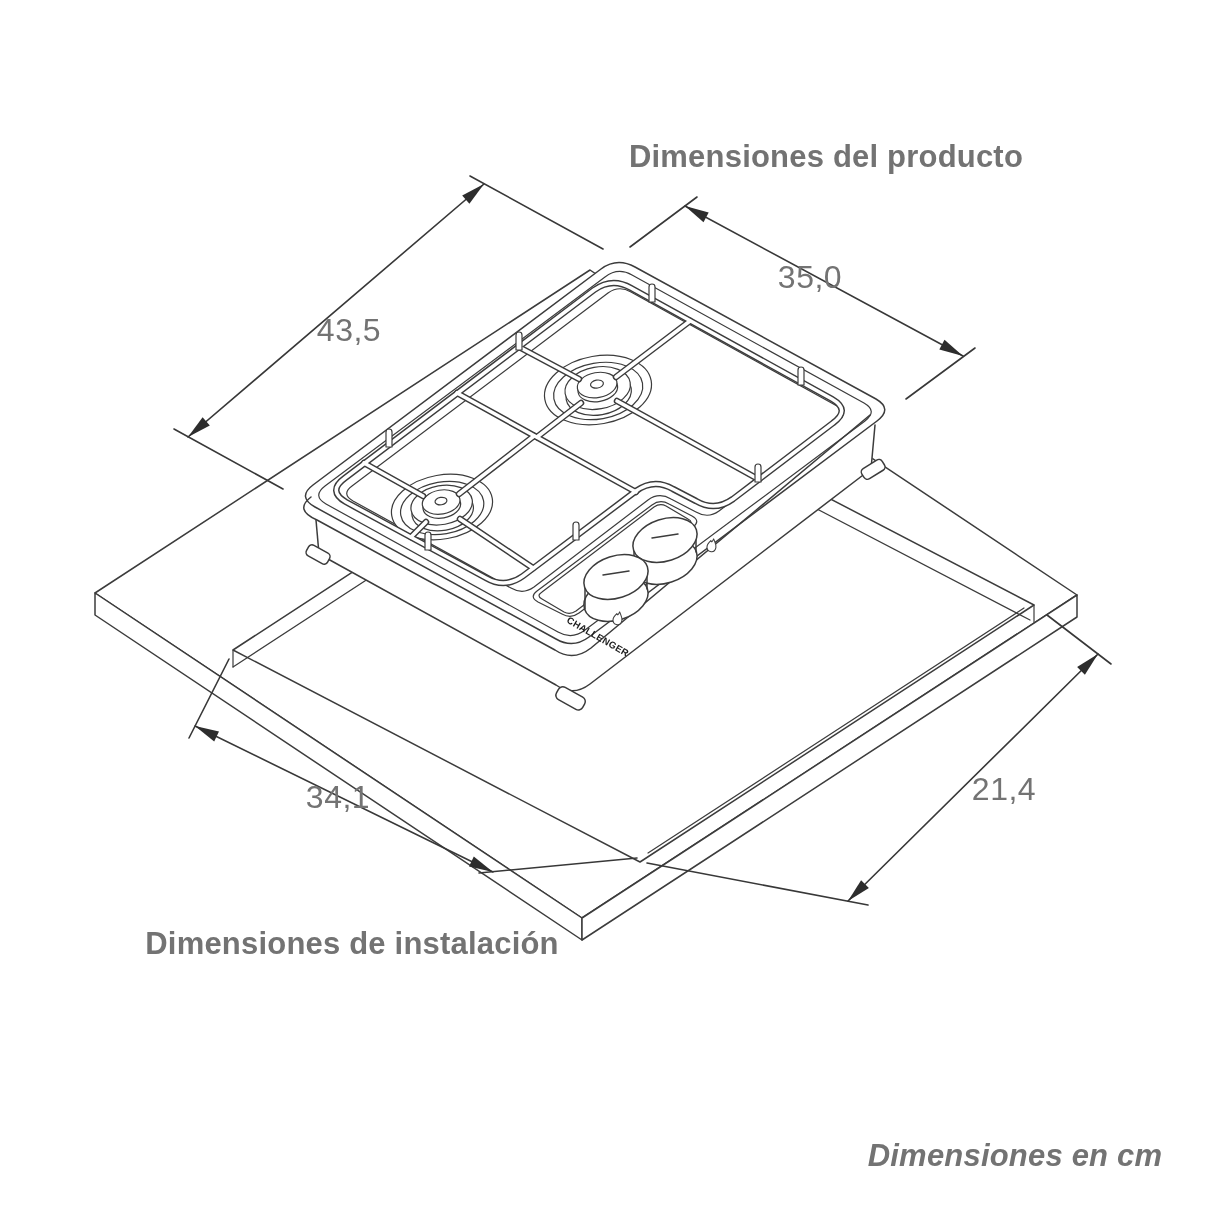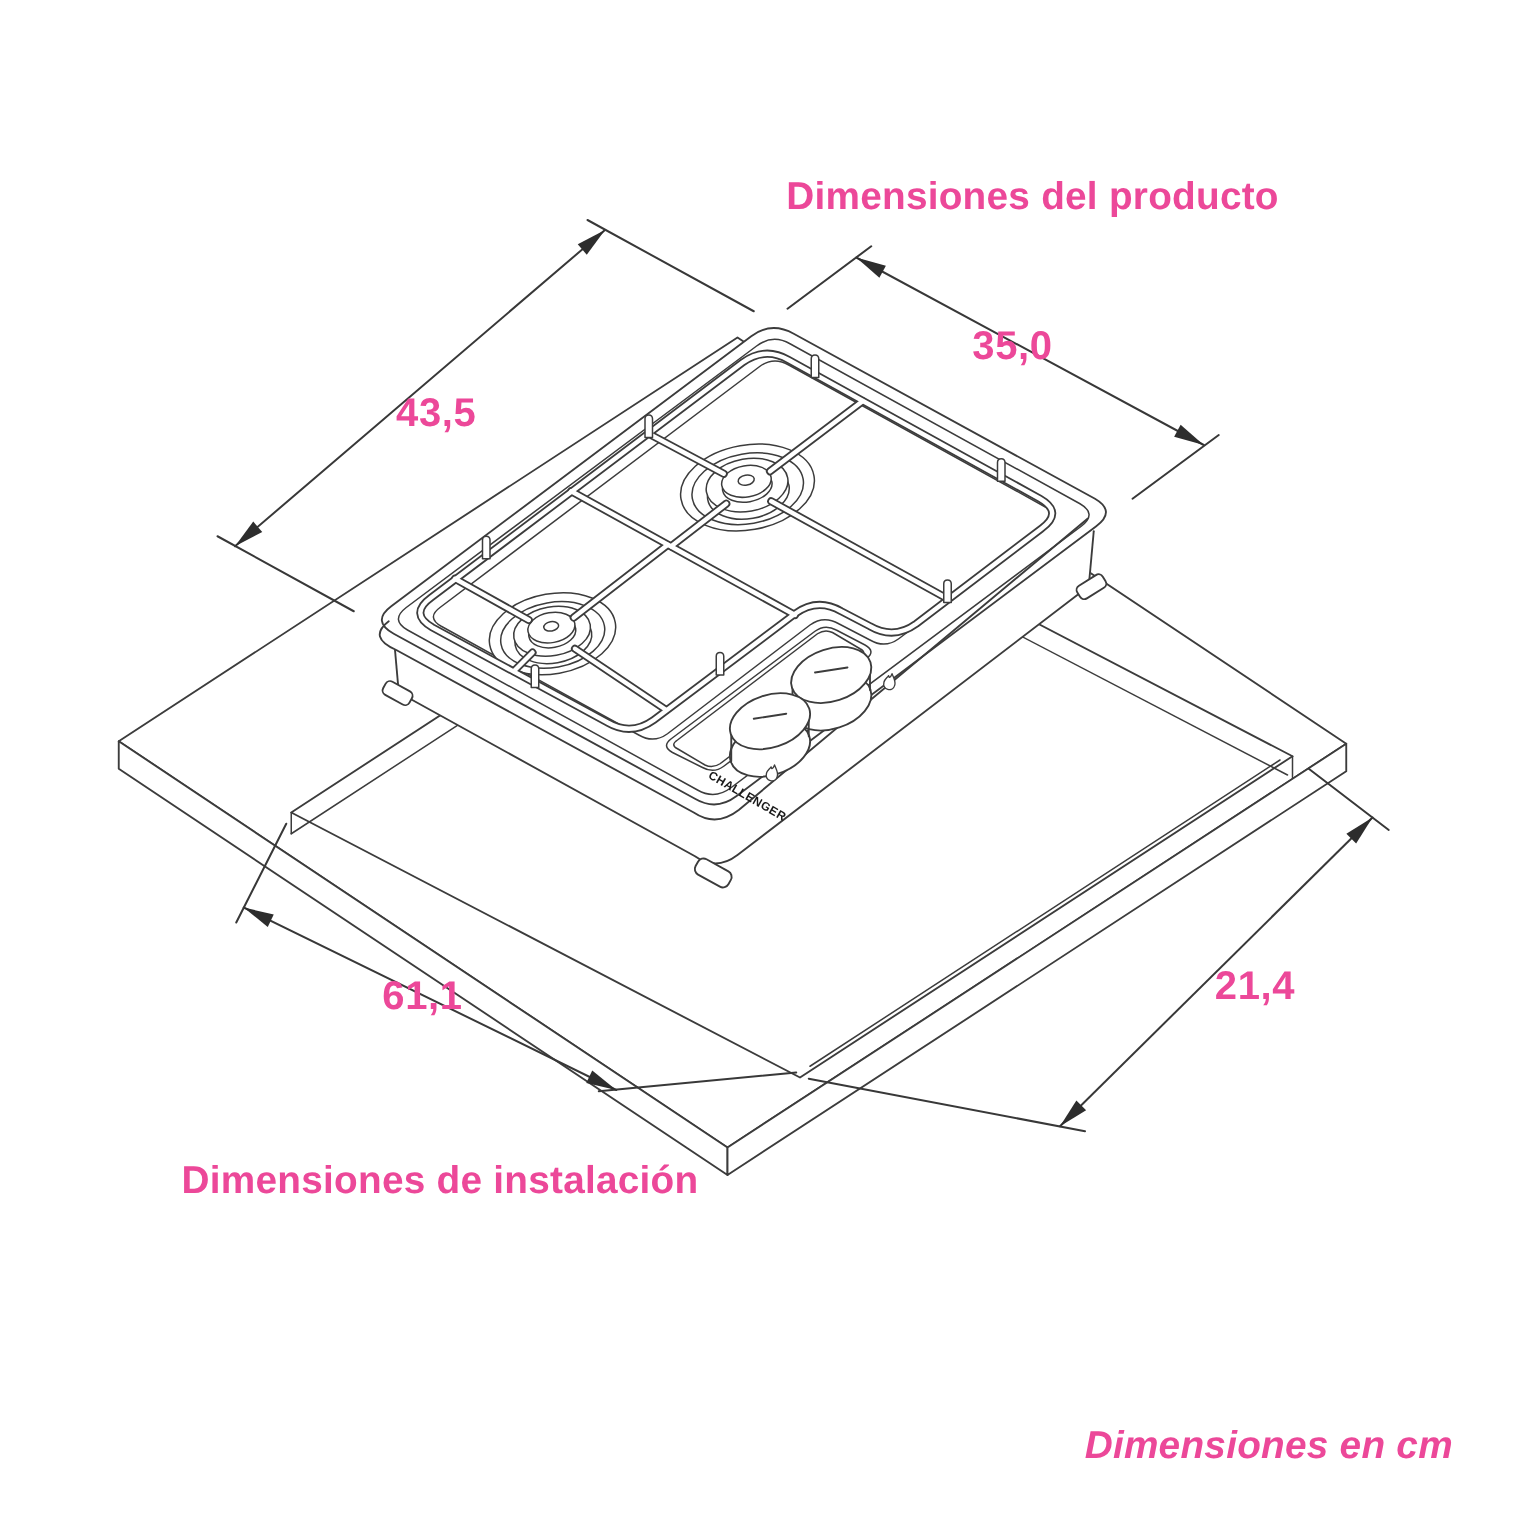--- a/index.html
+++ b/index.html
@@ -1,21 +1,21 @@
 <!DOCTYPE html>
 <html><head>
 <meta charset="utf-8">
 <style>
   html,body{margin:0;padding:0;background:#fff;}
   .canvas{position:relative;width:1214px;height:1214px;background:#ffffff;overflow:hidden;
           font-family:"Liberation Sans", sans-serif;}
   .canvas svg{position:absolute;left:0;top:0;}
-  .lbl{position:absolute;transform:translate(-50%,-50%);white-space:nowrap;color:#ec4899;}
+  .lbl{position:absolute;transform:translate(-50%,-50%);white-space:nowrap;color:#737373;}
   .lbl.title{font-size:31px;font-weight:600;letter-spacing:.2px;}
-  .lbl.num{font-size:32px;font-weight:700;letter-spacing:.5px;}
+  .lbl.num{font-size:32px;font-weight:400;letter-spacing:.5px;}
   .ln{stroke:#3c3c3c;fill:none;stroke-width:1.5;stroke-linejoin:round;stroke-linecap:round;}
   .thin{stroke:#3c3c3c;fill:none;stroke-width:1.2;stroke-linejoin:round;stroke-linecap:round;}
   .fw{fill:#ffffff;}
   .dim{stroke:#383838;fill:none;stroke-width:1.6;stroke-linecap:round;}
   .ar{fill:#2d2d2d;stroke:none;}
   .tube-d{stroke:#3c3c3c;stroke-width:6.5;fill:none;stroke-linecap:round;stroke-linejoin:round;}
   .tube-l{stroke:#ffffff;stroke-width:3.6;fill:none;stroke-linecap:round;stroke-linejoin:round;}
   .brand{font-family:"Liberation Sans",sans-serif;font-size:9.5px;font-weight:bold;
          letter-spacing:.4px;fill:#1a1a1a;}
 </style>
@@ -195,21 +195,21 @@
     <polygon class="ar" points="1098,654 1077.1,666.9 1084.9,674.7"></polygon>
   </g>
 </svg>
 
 <div class="lbl title" style="left:826px;top:157px;">Dimensiones del producto</div>
 
 <div class="lbl num" style="left:349px;top:330px;">43,5</div>
 
 <div class="lbl num" style="left:810px;top:277px;">35,0</div>
 
-<div class="lbl num" style="left:338px;top:797px;">61,1</div>
+<div class="lbl num" style="left:338px;top:797px;">34,1</div>
 
 <div class="lbl num" style="left:1004px;top:789px;">21,4</div>
 
 <div class="lbl title" style="left:352px;top:944px;">Dimensiones de instalación</div>
 
 <div class="lbl title" style="left:1015px;top:1156px;font-style:italic;">Dimensiones en cm</div>
 
 </div>
 
 </body></html>

